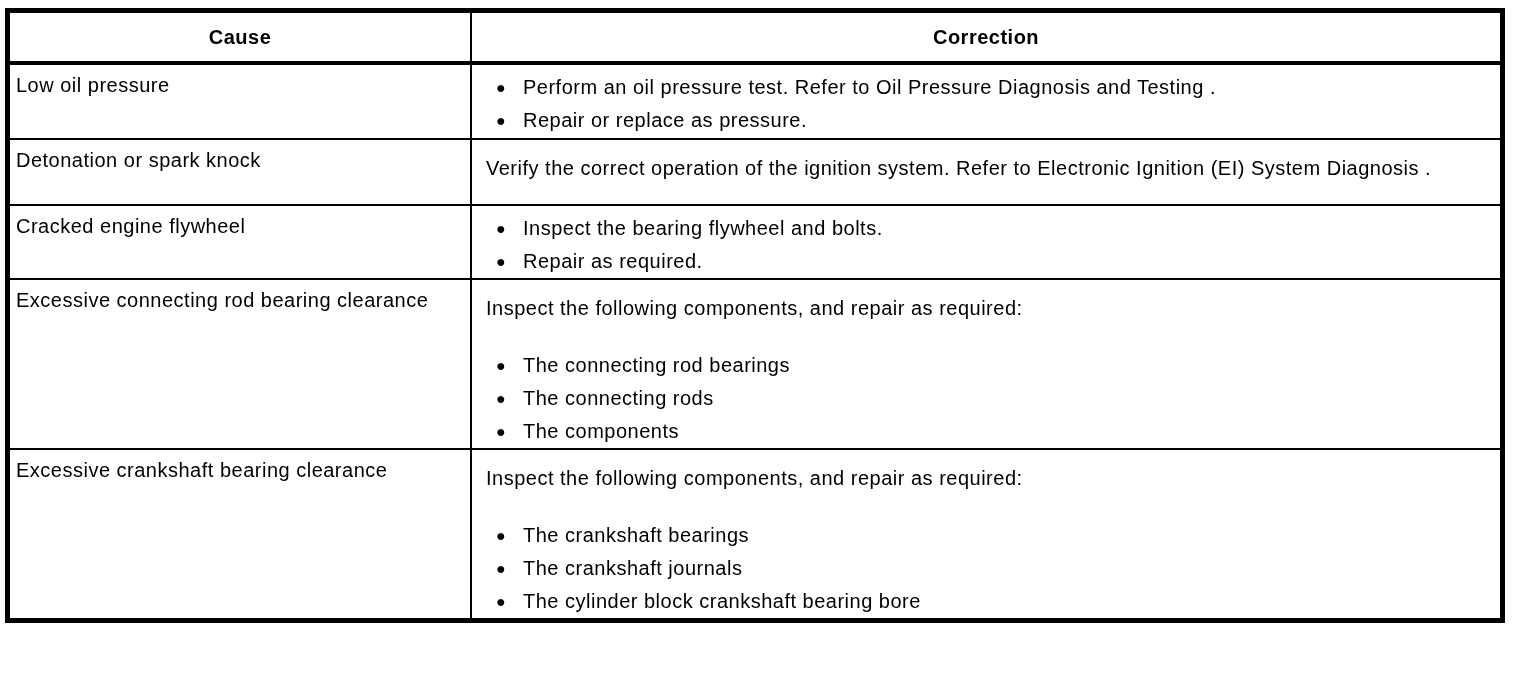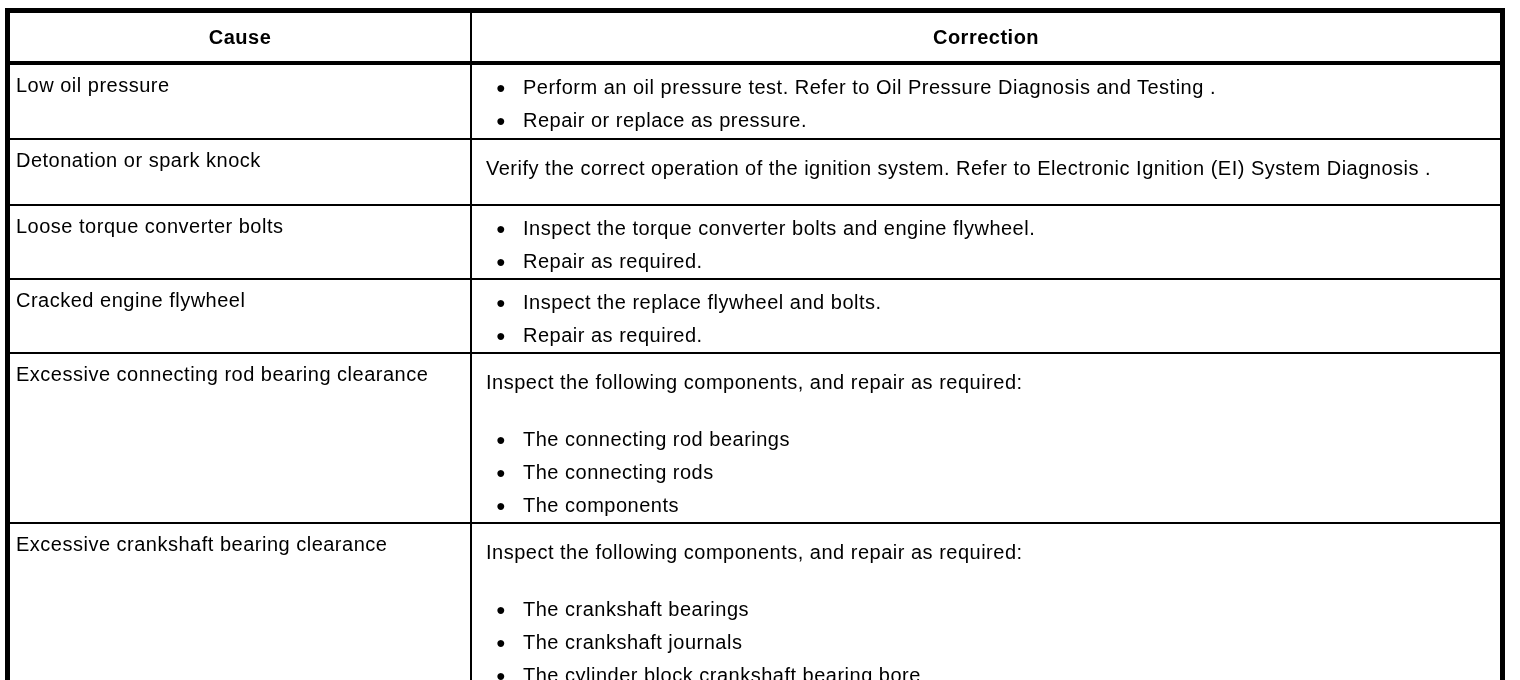--- a/index.html
+++ b/index.html
@@ -114,43 +114,28 @@
       </td>
     </tr>
 
     <tr class="r2">
       <td class="cause">Detonation or spark knock</td>
       <td class="corr">
         <p class="intro">Verify the correct operation of the ignition system. Refer to Electronic Ignition (EI) System Diagnosis .</p>
       </td>
     </tr>
 
-    <tr class="r3">
-      <td class="cause">Loose torque converter bolts</td>
-      <td class="corr">
-        <ul class="bl">
-          <li>
-            <span class="dot">●</span>
-            <span>Inspect the torque converter bolts and engine flywheel.</span>
-          </li>
-          <li>
-            <span class="dot">●</span>
-            <span>Repair as required.</span>
-          </li>
-        </ul>
-      </td>
-    </tr>
 
     <tr class="r4">
       <td class="cause">Cracked engine flywheel</td>
       <td class="corr">
         <ul class="bl">
           <li>
             <span class="dot">●</span>
-            <span>Inspect the replace flywheel and bolts.</span>
+            <span>Inspect the bearing flywheel and bolts.</span>
           </li>
           <li>
             <span class="dot">●</span>
             <span>Repair as required.</span>
           </li>
         </ul>
       </td>
     </tr>
 
     <tr class="r5">

